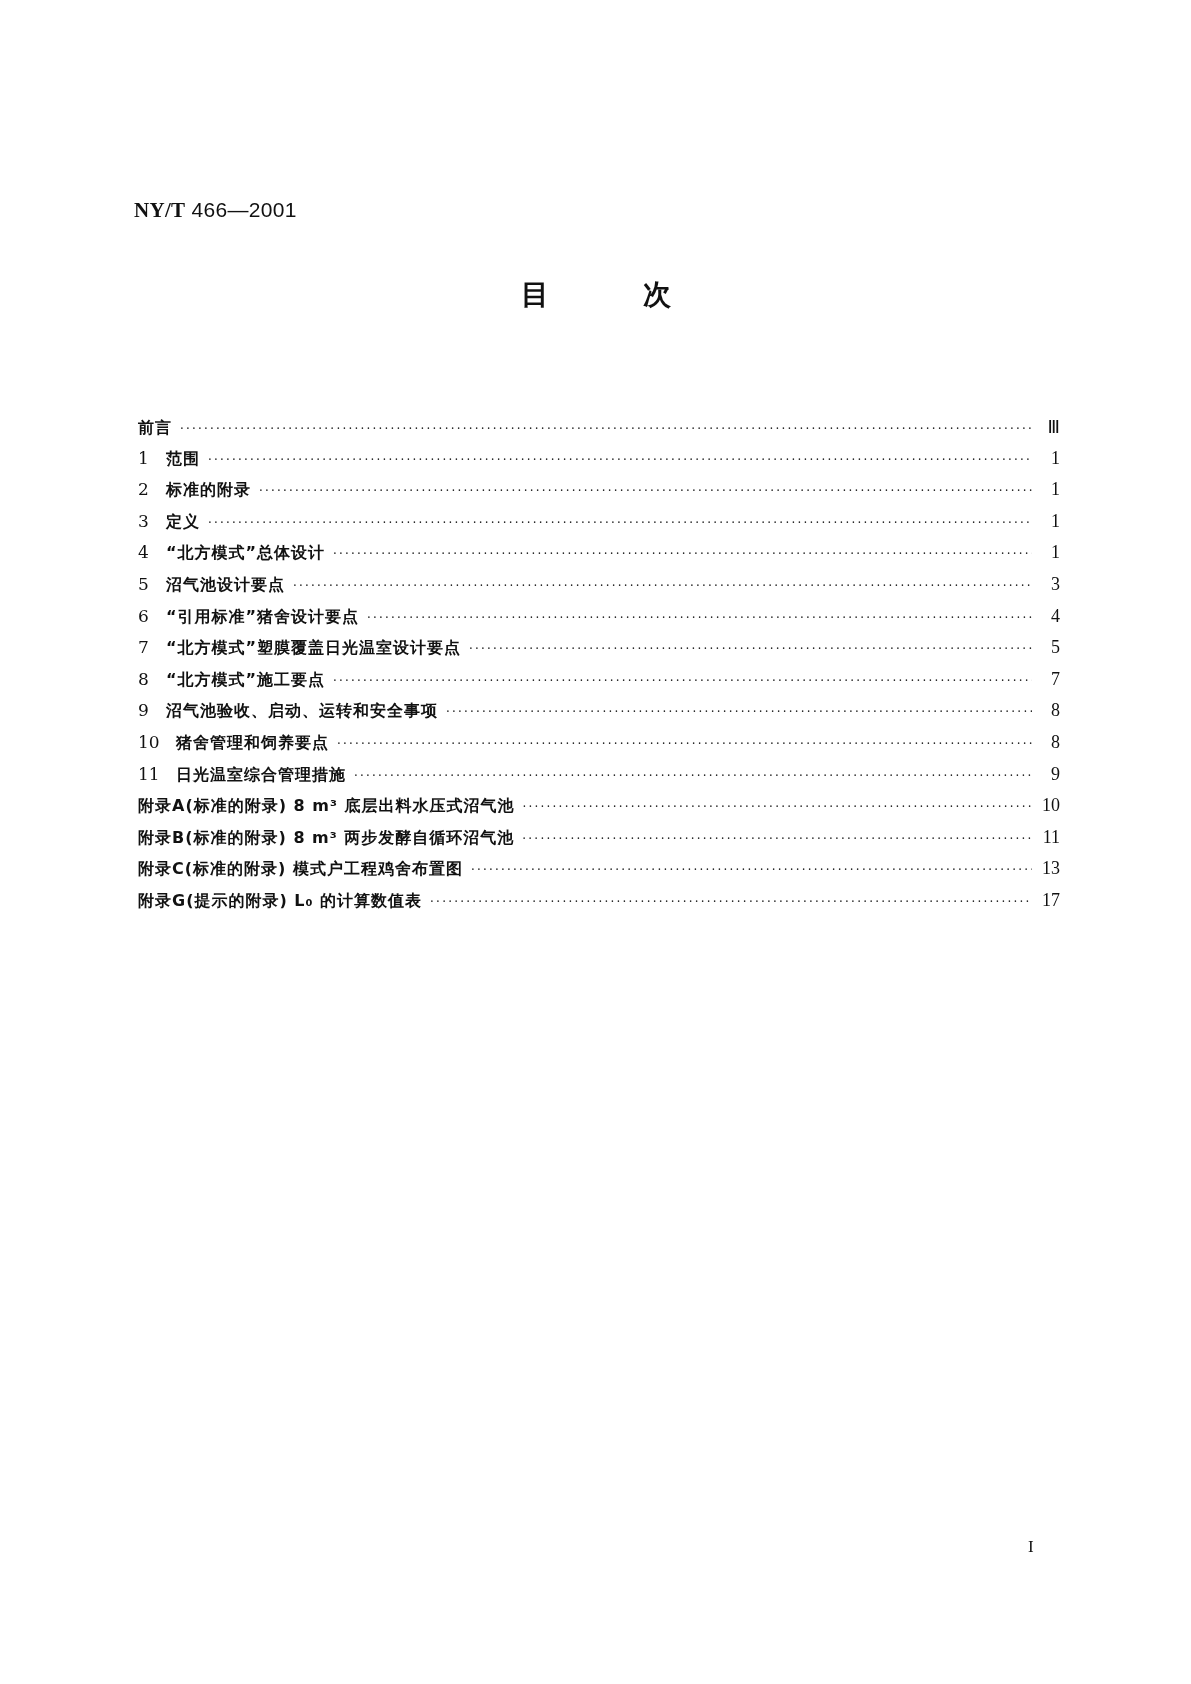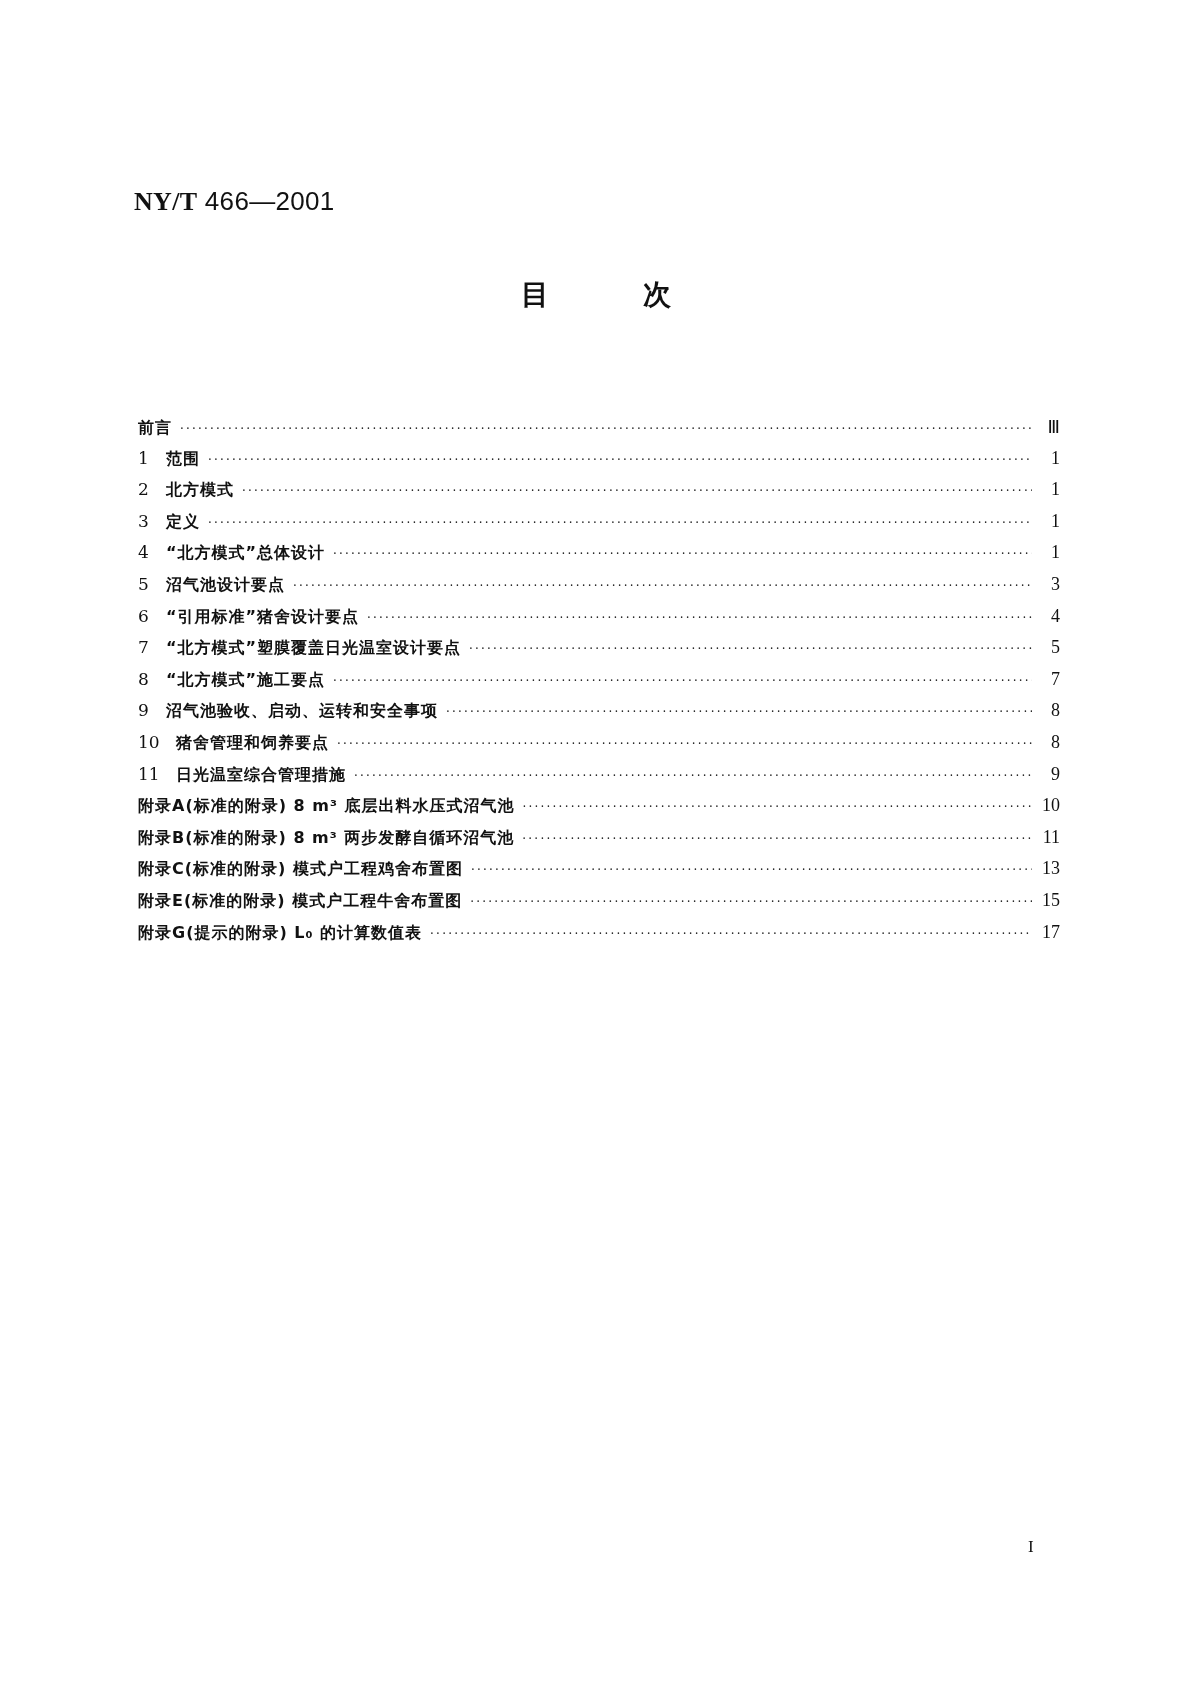--- a/index.html
+++ b/index.html
@@ -1,18 +1,18 @@
 <!DOCTYPE html>
 <html><head>
 <meta charset="utf-8">
 <style>
   html, body { margin: 0; padding: 0; background: #ffffff; }
   body { width: 1191px; height: 1684px; position: relative; overflow: hidden;
          font-family: "DejaVu Serif", "Liberation Serif", serif; color: #111; }
-  .doc-code { position: absolute; left: 134px; top: 186px; font-size: 26px;
+  .doc-code { position: absolute; left: 134px; top: 198px; font-size: 21px;
               font-family: "Liberation Sans", sans-serif; letter-spacing: 0.3px; text-align: right; }
   .doc-code .prefix { font-family: "Liberation Serif", serif; font-weight: bold; }
   .title { position: absolute; top: 276px; left: 0; width: 1191px; height: 40px; }
   .title span { position: absolute; font-size: 28px; font-weight: bold;
                 font-family: "DejaVu Sans", sans-serif; top: 0; }
   .title .t1 { left: 521px; }
   .title .t2 { left: 643px; }
   .toc { position: absolute; left: 138px; top: 416px; width: 922px; }
   .toc-row { display: flex; align-items: baseline; height: 31.6px; font-size: 17px;
              white-space: nowrap; }
@@ -45,21 +45,21 @@
       <span class="toc-page">Ⅲ</span>
     </div>
     <div class="toc-row">
       <span class="toc-num" style="width: 28px;">1</span>
       <span class="toc-label">范围</span>
       <span class="toc-leader"></span>
       <span class="toc-page">1</span>
     </div>
     <div class="toc-row">
       <span class="toc-num" style="width: 28px;">2</span>
-      <span class="toc-label">北方模式</span>
+      <span class="toc-label">标准的附录</span>
       <span class="toc-leader"></span>
       <span class="toc-page">1</span>
     </div>
     <div class="toc-row">
       <span class="toc-num" style="width: 28px;">3</span>
       <span class="toc-label">定义</span>
       <span class="toc-leader"></span>
       <span class="toc-page">1</span>
     </div>
     <div class="toc-row">
@@ -119,24 +119,19 @@
       <span class="toc-label">附录B(标准的附录)  8 m³ 两步发酵自循环沼气池</span>
       <span class="toc-leader"></span>
       <span class="toc-page">11</span>
     </div>
     <div class="toc-row">
       <span class="toc-label">附录C(标准的附录)  模式户工程鸡舍布置图</span>
       <span class="toc-leader"></span>
       <span class="toc-page">13</span>
     </div>
     <div class="toc-row">
-      <span class="toc-label">附录E(标准的附录)  模式户工程牛舍布置图</span>
-      <span class="toc-leader"></span>
-      <span class="toc-page">15</span>
-    </div>
-    <div class="toc-row">
       <span class="toc-label">附录G(提示的附录)  L₀ 的计算数值表</span>
       <span class="toc-leader"></span>
       <span class="toc-page">17</span>
     </div>
   </div>
 
 <div class="page-no">I</div>
 
 </body></html>

